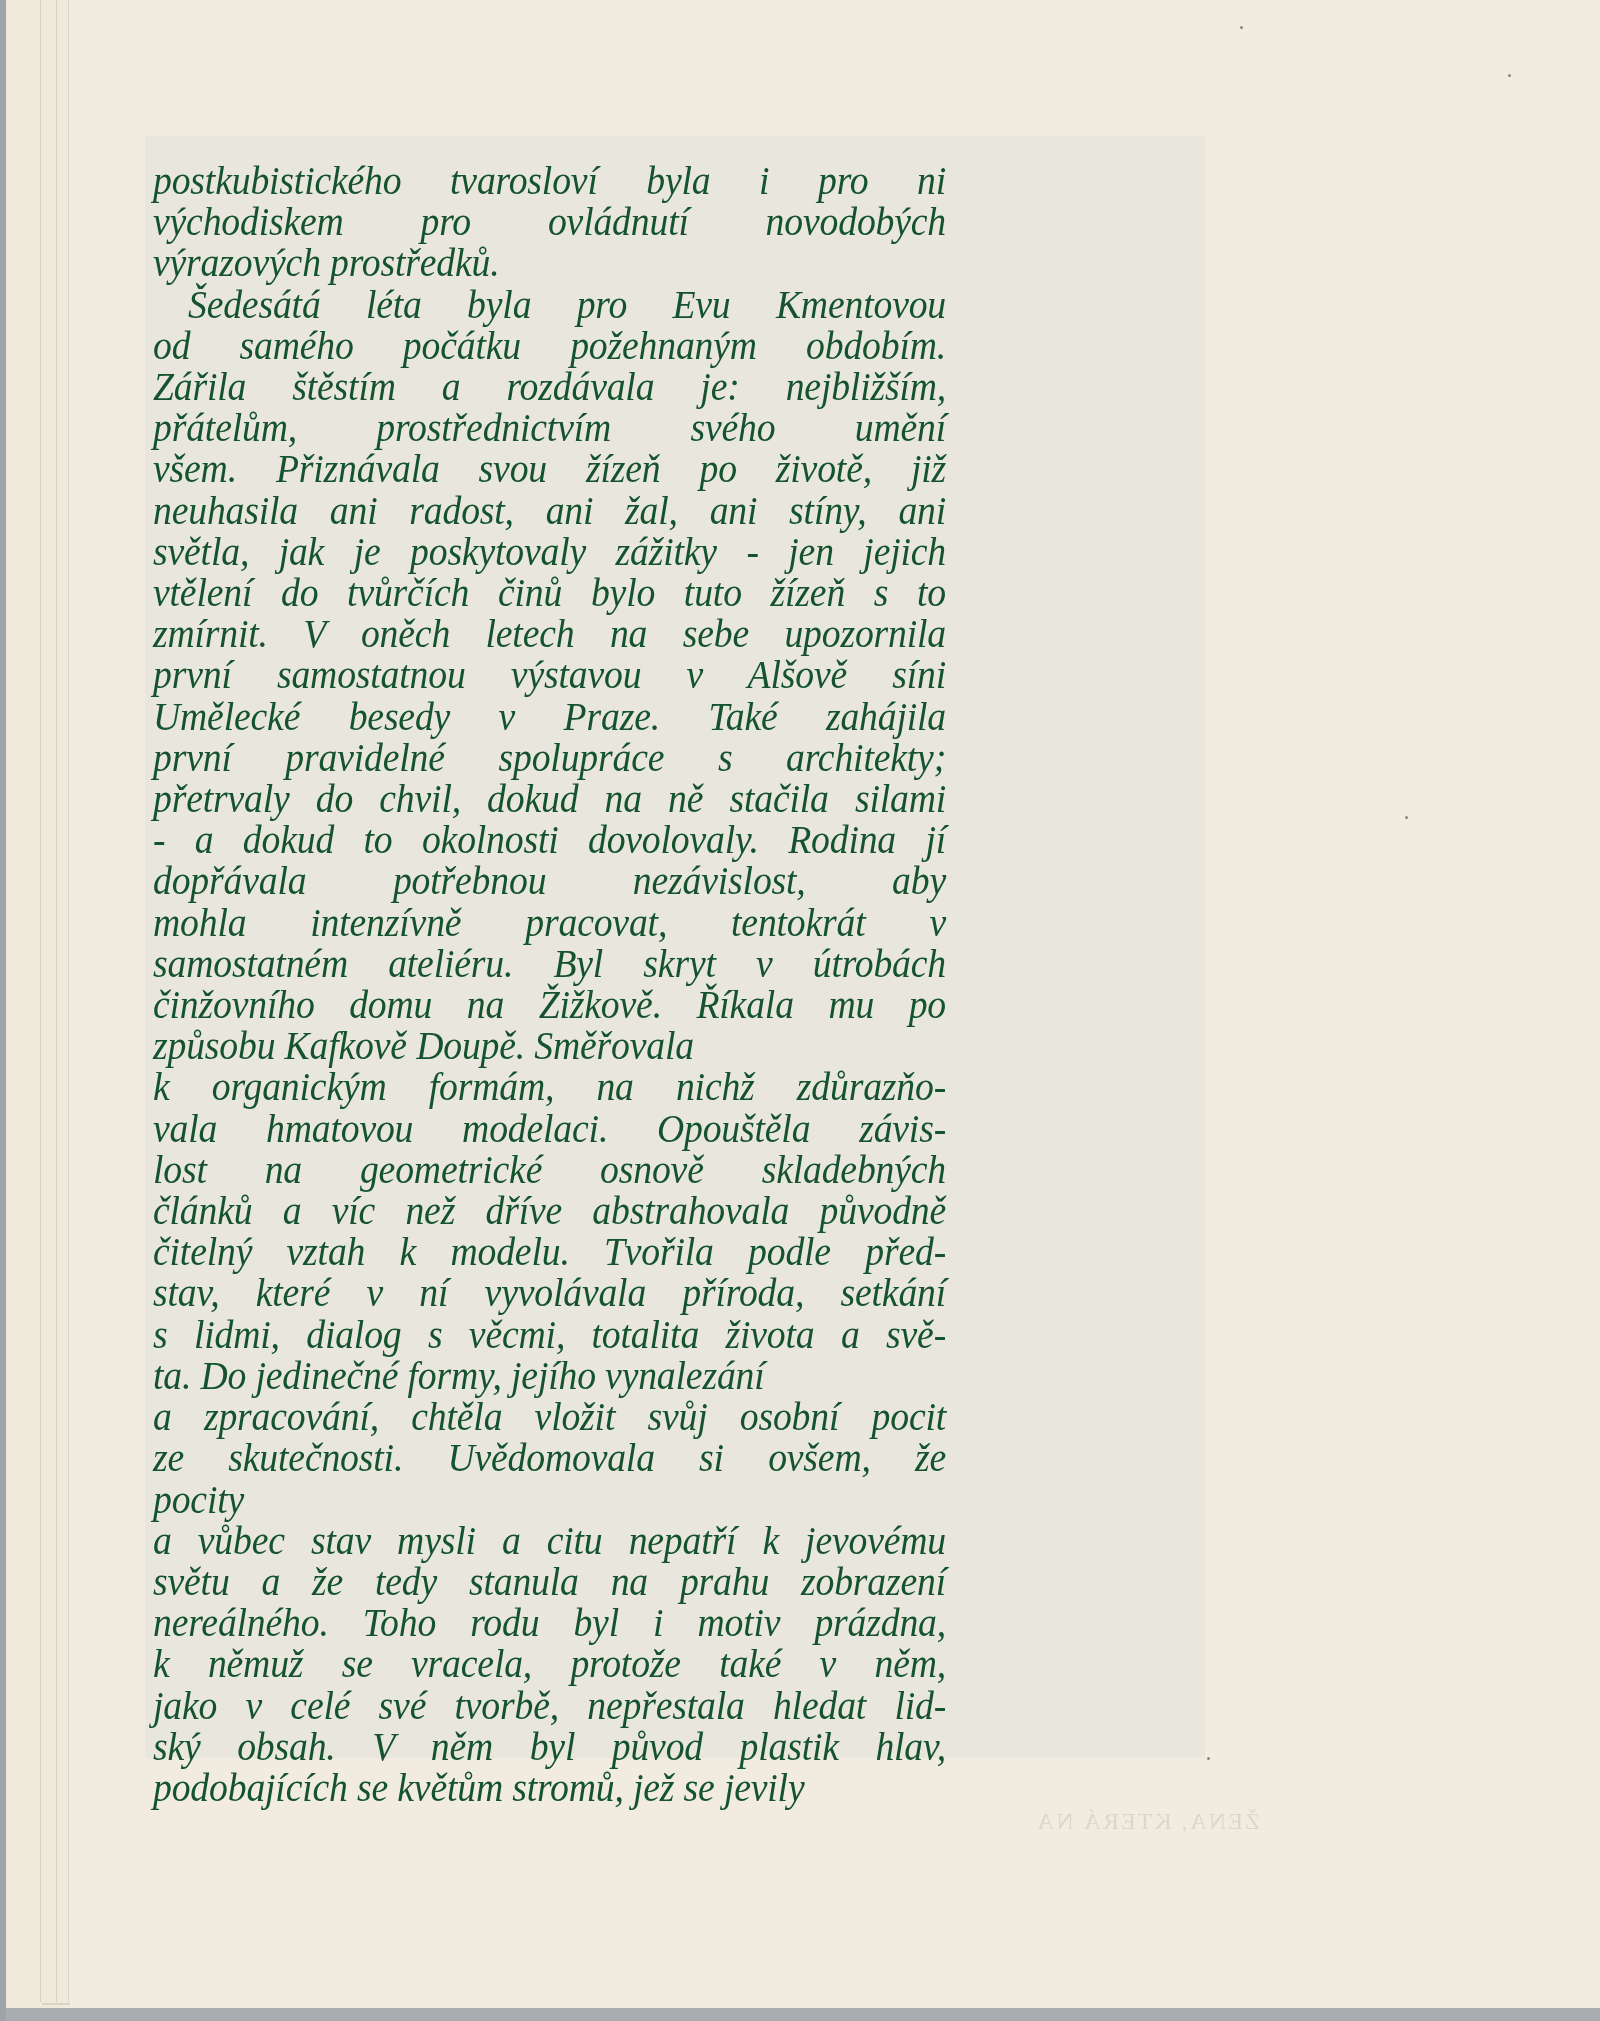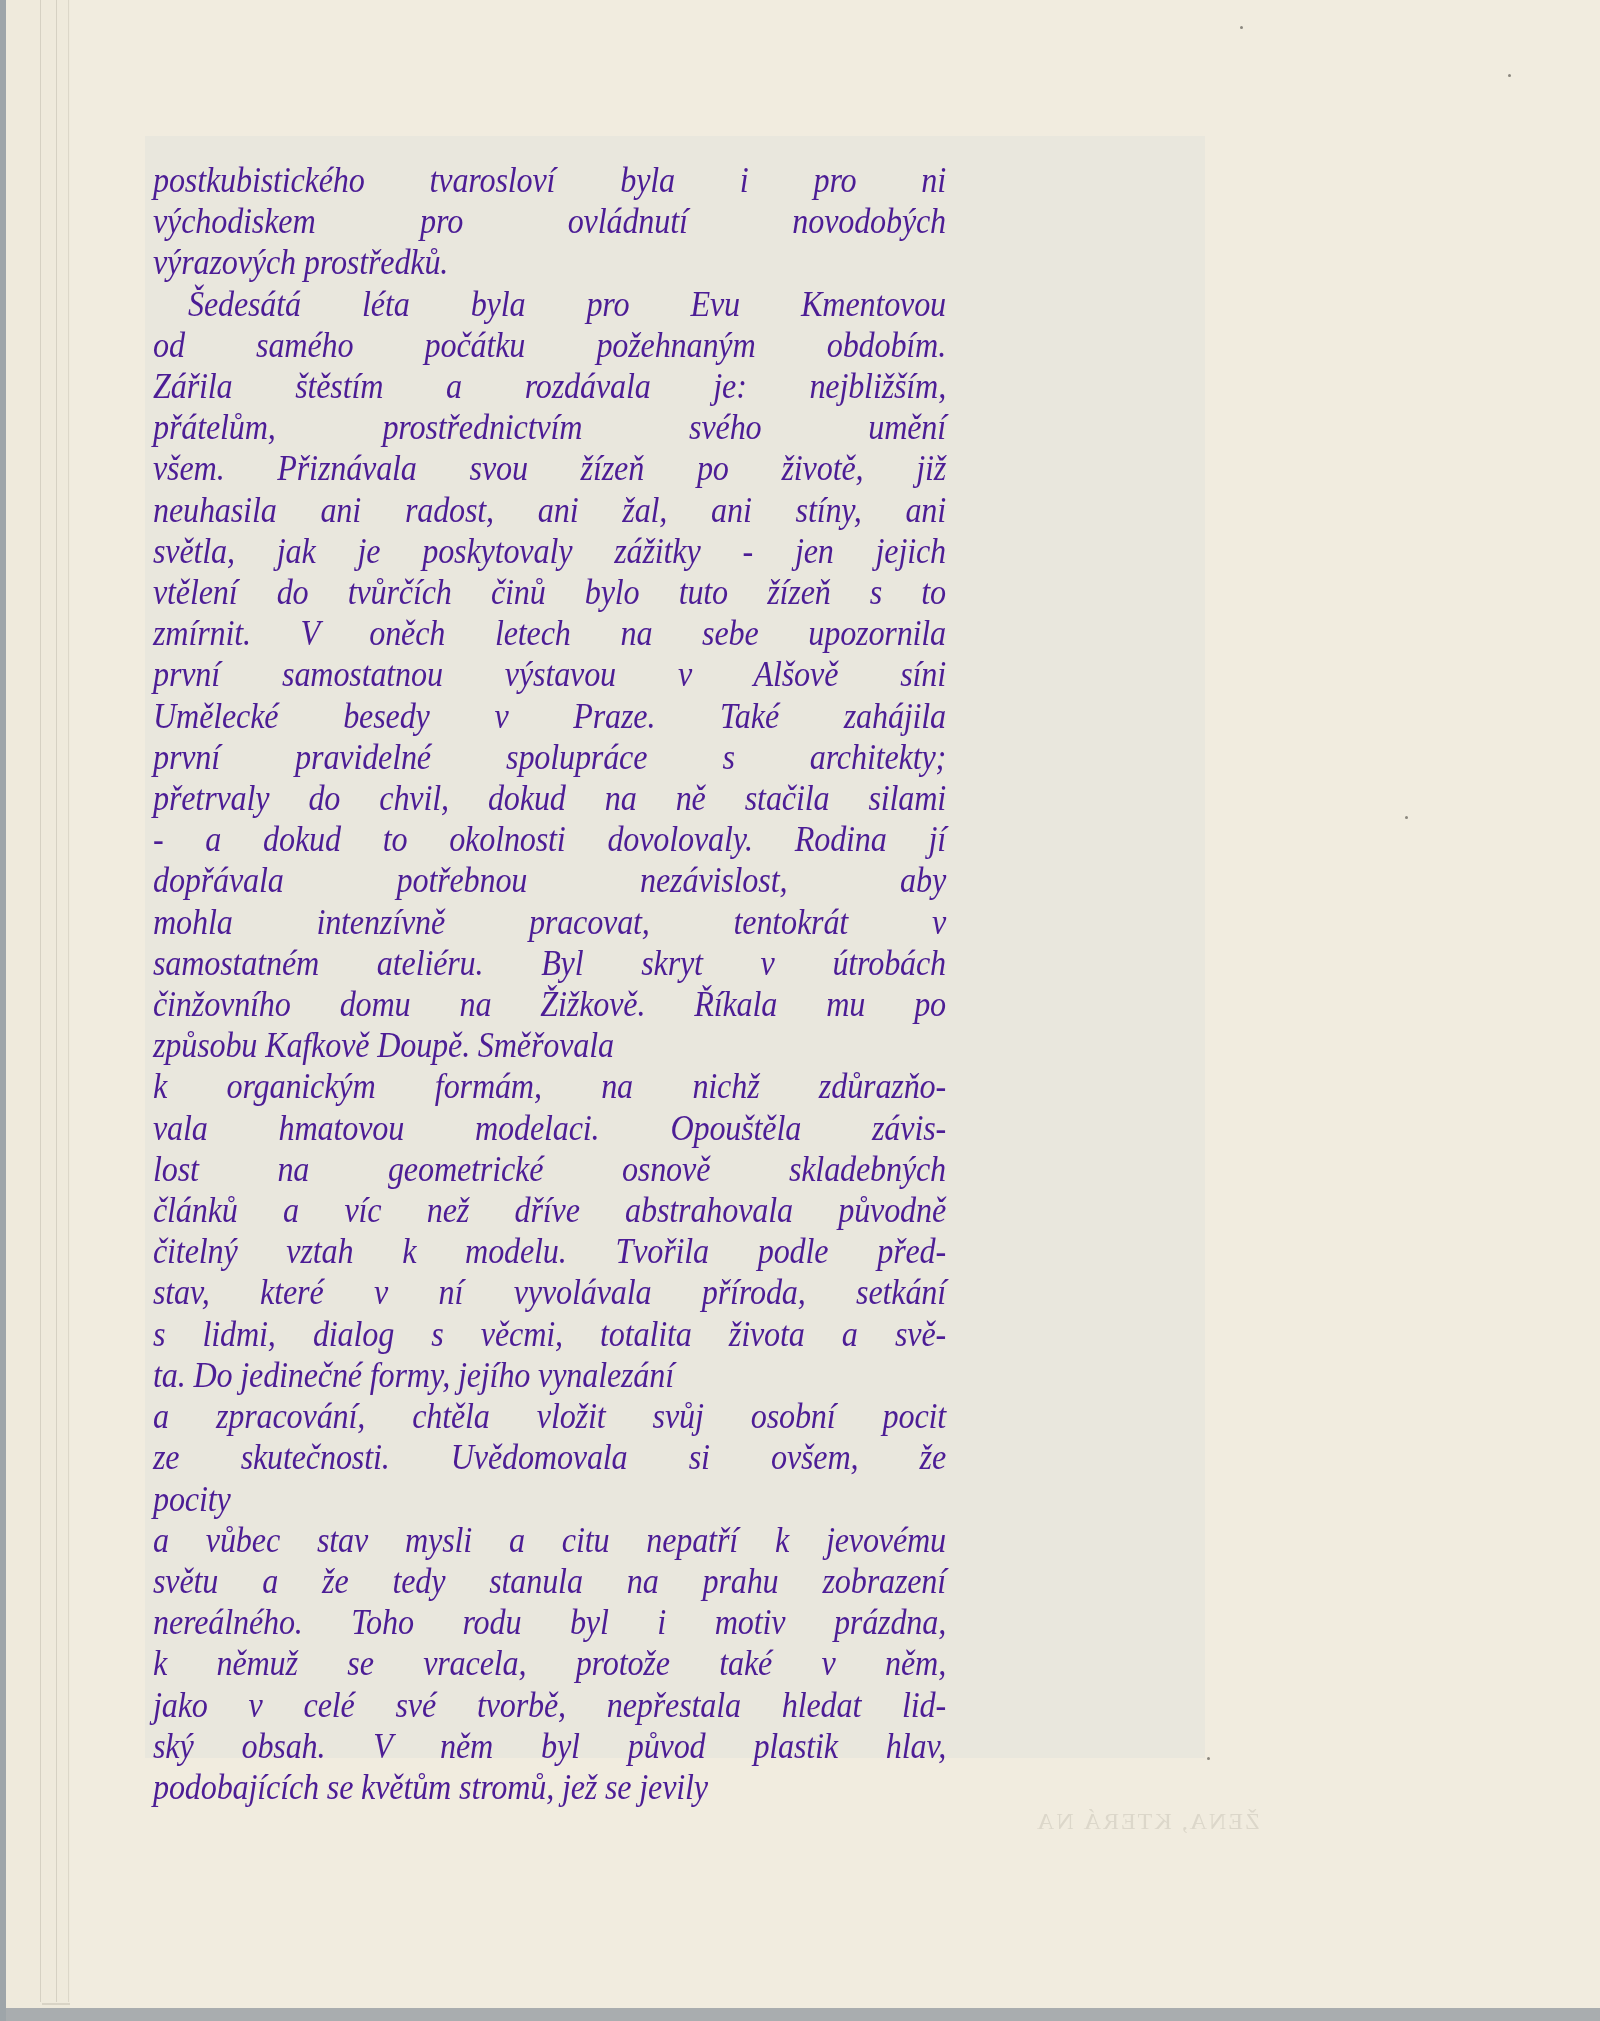--- a/index.html
+++ b/index.html
@@ -55,23 +55,23 @@
       top: 136px;
       width: 1060px;
       height: 1622px;
       background: #e9e7dd;
     }
     .text-block {
       position: absolute;
       left: 153px;
       top: 160px;
       width: 800px;
-      color: #4c1d95;
+      color: #14532d;
       font-style: italic;
-      font-size: 35px;
+      font-size: 41px;
       line-height: 41.2px;
       letter-spacing: -0.2px;
       font-family: "Liberation Serif", "DejaVu Serif", serif;
     }
     .line {
       display: block;
       white-space: nowrap;
       text-align: justify;
       text-align-last: justify;
       transform-origin: left center;

